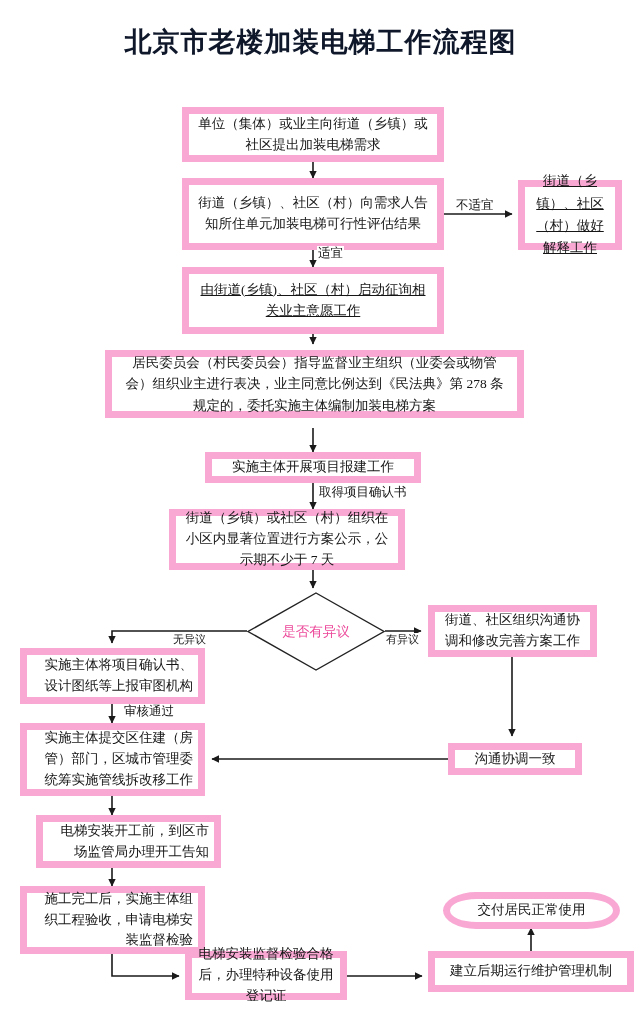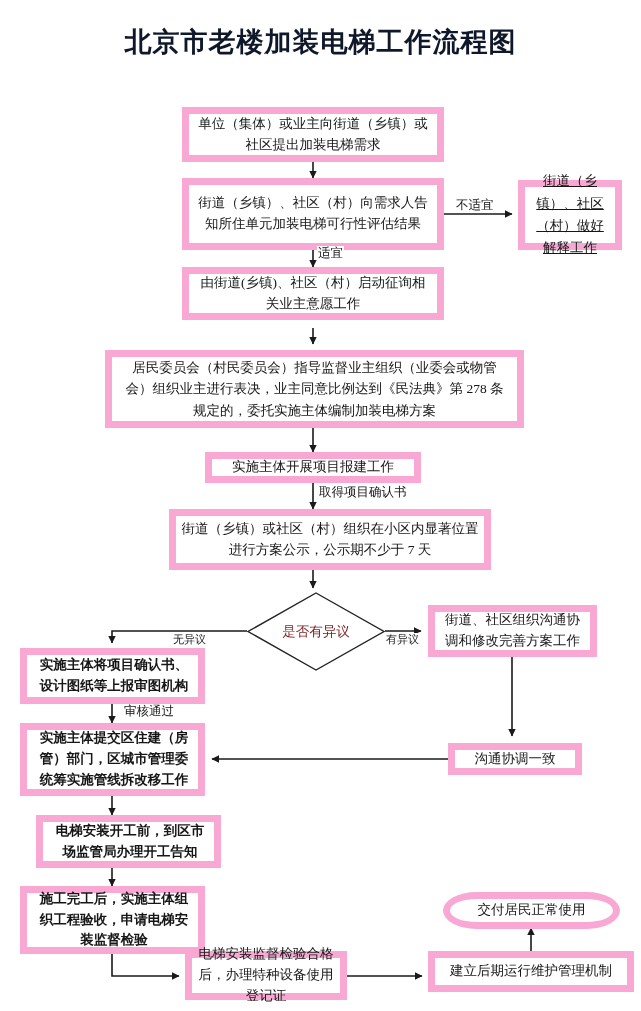--- a/index.html
+++ b/index.html
@@ -42,34 +42,34 @@
     align-items:center;
     justify-content:center;
     text-align:center;
     font-size:13.5px;
     line-height:1.55;
     padding:3px 5px;
     color:#161616;
     z-index:3;
   }
   .node.tall{line-height:1.6;}
-  .node.left-align{justify-content:flex-start;text-align:center;font-weight:bold;}
+  .node.left-align{justify-content:flex-start;text-align:right;}
   .terminal{
     border-radius:36px/20px;
   }
   .decision{
     position:absolute;
     z-index:3;
     display:flex;
     align-items:center;
     justify-content:center;
     text-align:left;
     font-size:13.5px;
     line-height:1.45;
-    color:#7f1d1d;
+    color:#ec4899;
   }
   .decision .dia-svg{
     position:absolute;
     left:0;top:0;
   }
   .decision .dia-text{position:relative;z-index:2;}
   .elabel{
     position:absolute;
     font-size:12.5px;
     color:#161616;
@@ -137,33 +137,33 @@
   </div>
 
   <div class="node" style="left:182px;top:178px;width:262px;height:72px;">
     <span>街道（乡镇）、社区（村）向需求人告知所住单元加装电梯可行性评估结果</span>
   </div>
 
   <div class="node" style="left:518px;top:180px;width:104px;height:70px;line-height:1.65;text-decoration:underline;">
     <span>街道（乡镇）、社区（村）做好解释工作</span>
   </div>
 
-  <div class="node" style="left:182px;top:267px;width:262px;height:53px;">
+  <div class="node" style="left:182px;top:267px;width:262px;height:67px;text-decoration:underline;">
     <span>由街道(乡镇)、社区（村）启动征询相关业主意愿工作</span>
   </div>
 
-  <div class="node tall" style="left:105px;top:350px;width:419px;height:78px;padding:4px 12px;">
+  <div class="node tall" style="left:105px;top:350px;width:419px;height:68px;padding:4px 12px;">
     <span>居民委员会（村民委员会）指导监督业主组织（业委会或物管会）组织业主进行表决，业主同意比例达到《民法典》第 278 条规定的，委托实施主体编制加装电梯方案</span>
   </div>
 
   <div class="node" style="left:205px;top:452px;width:216px;height:31px;">
     <span>实施主体开展项目报建工作</span>
   </div>
 
-  <div class="node" style="left:169px;top:509px;width:322px;height:61px;">
+  <div class="node" style="left:169px;top:509px;width:236px;height:61px;">
     <span>街道（乡镇）或社区（村）组织在小区内显著位置进行方案公示，公示期不少于 7 天</span>
   </div>
 
   <div class="decision" style="left:247px;top:592px;width:138px;height:79px;">
     <svg class="dia-svg" width="138" height="79" viewBox="0 0 138 79" xmlns="http://www.w3.org/2000/svg">
       <polygon points="69,1 137,39.5 69,78 1,39.5" fill="#ffffff" stroke="#222222" stroke-width="1.4"></polygon>
     </svg>
     <span class="dia-text">是否有异议</span>
   </div>
 

